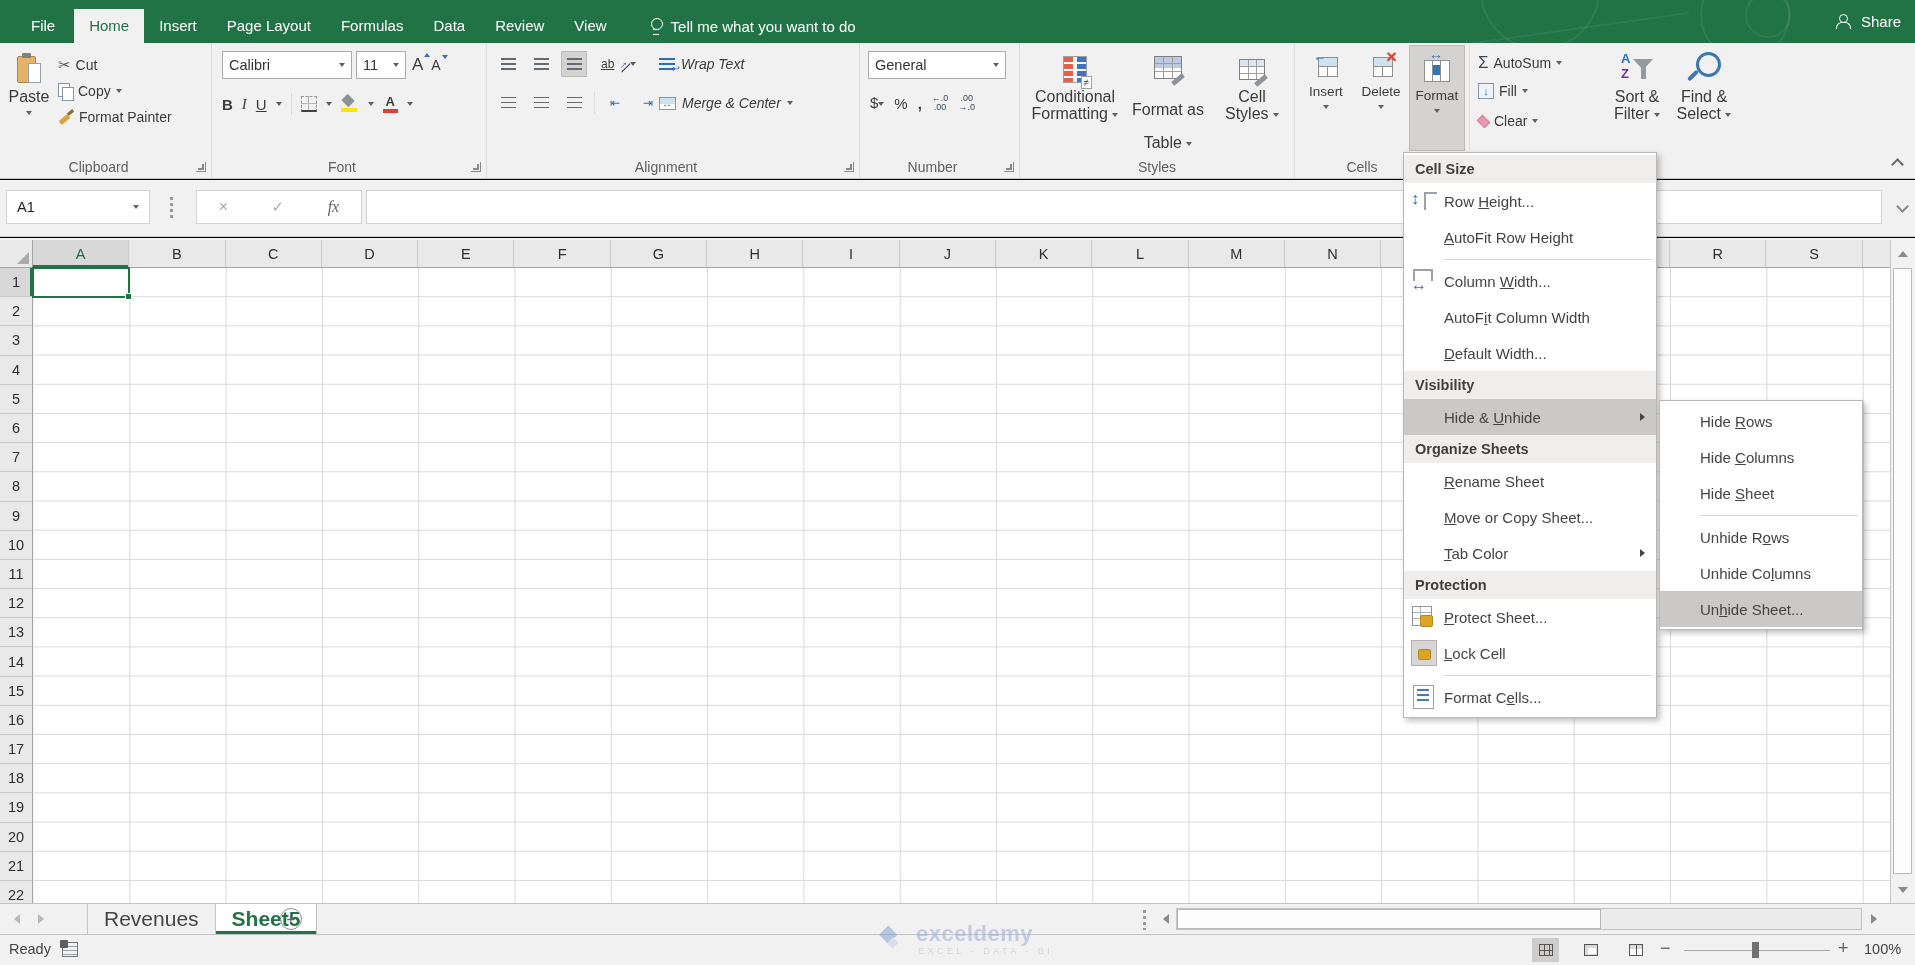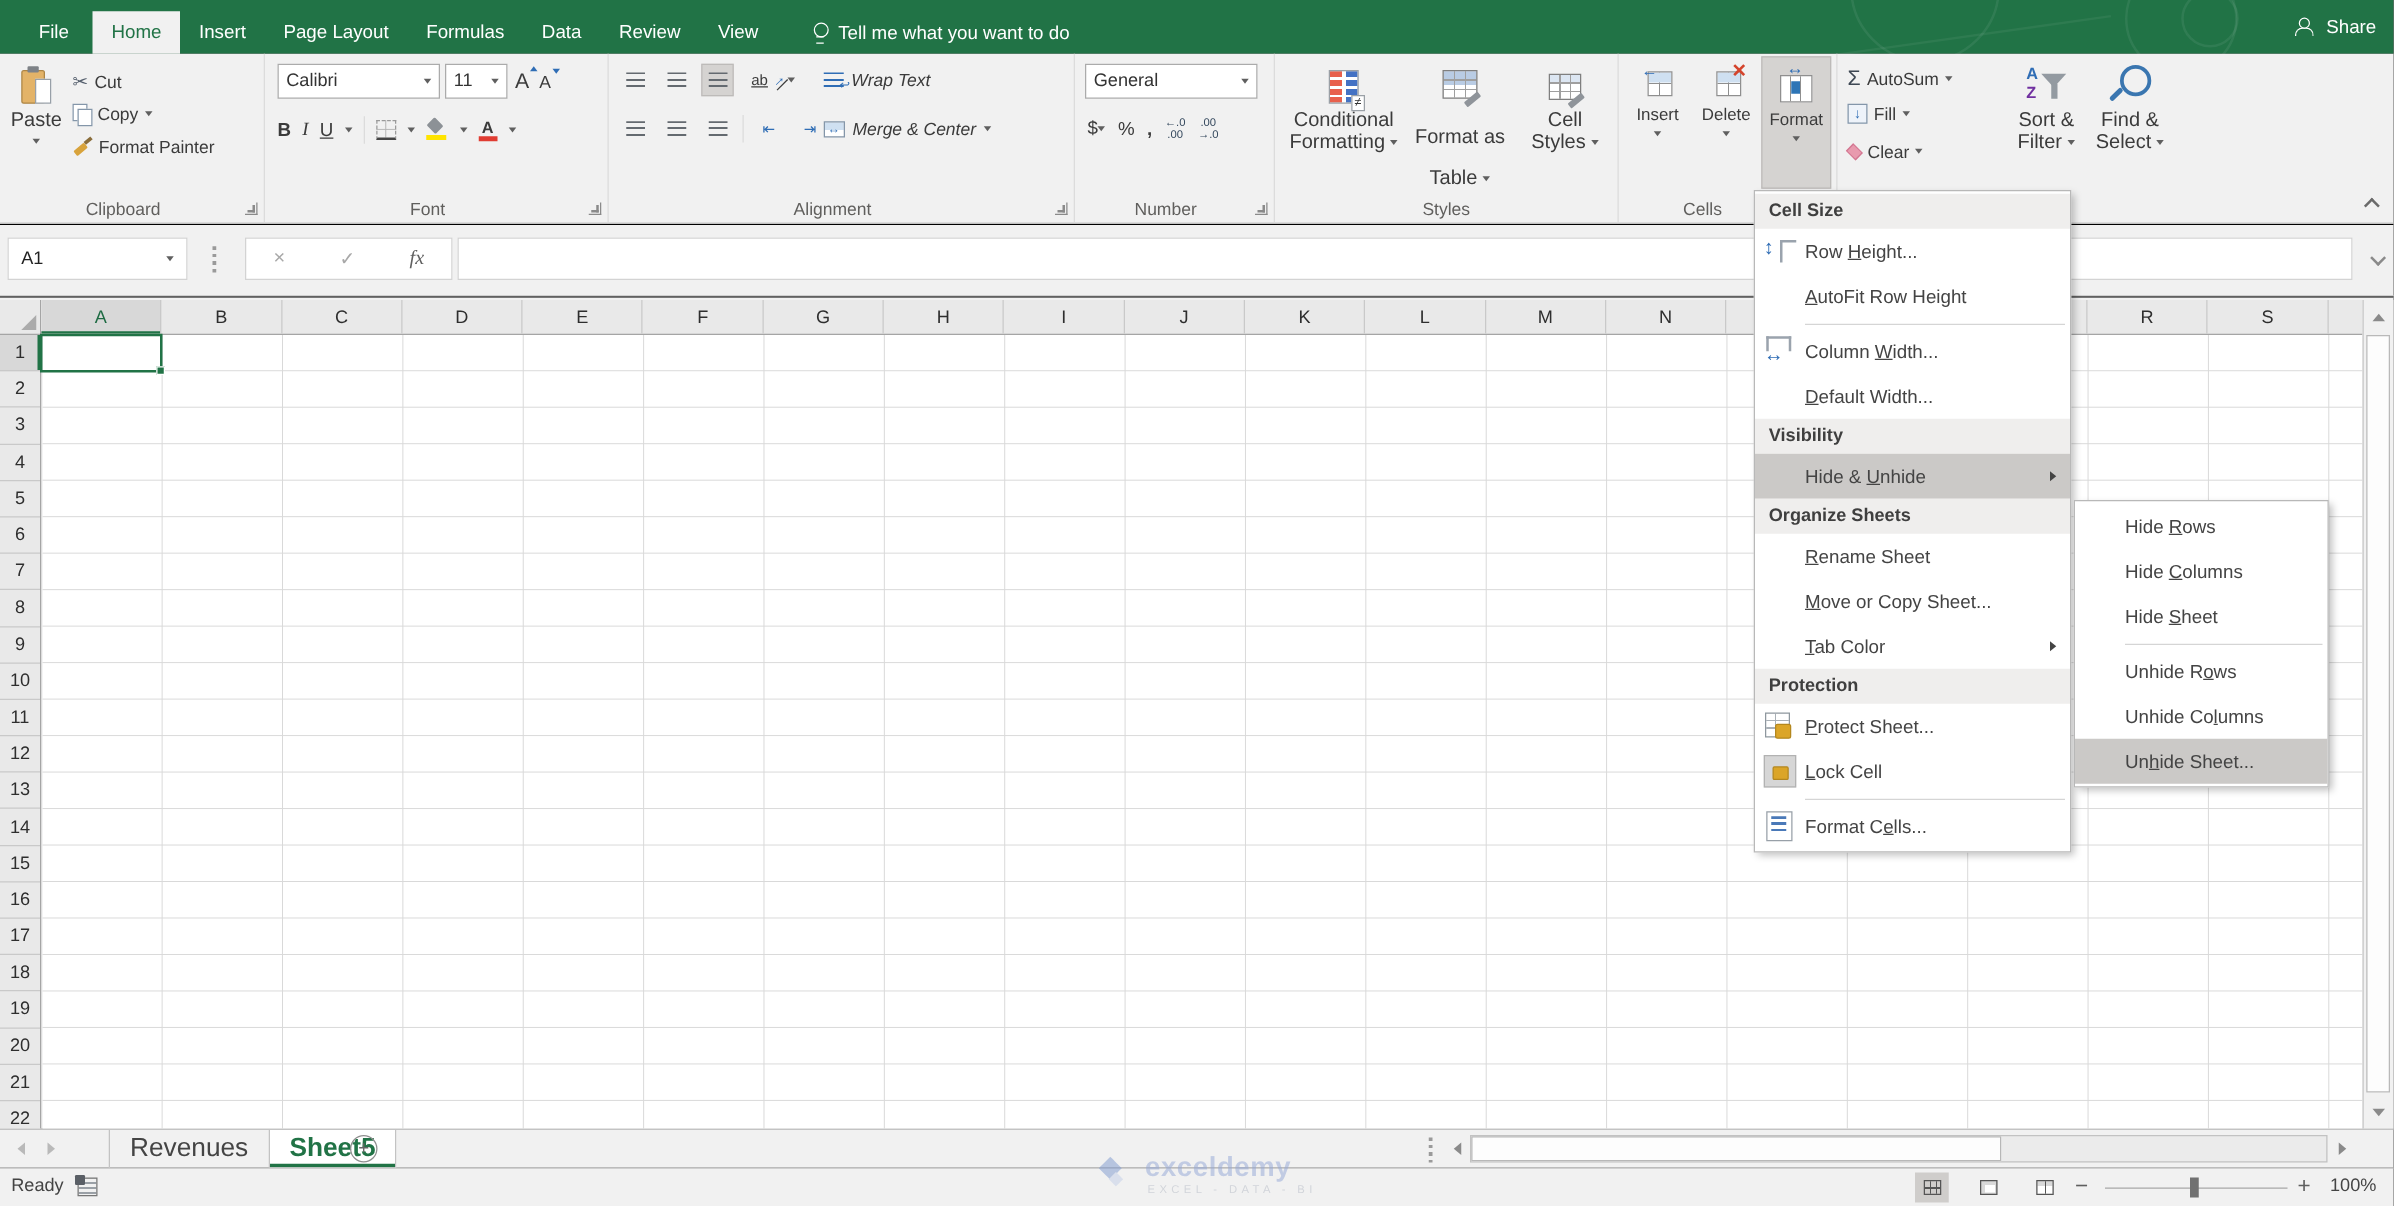--- a/index.html
+++ b/index.html
@@ -672,20 +672,25 @@
       <div class="msep">
         <div class="line"></div>
       </div>
       <div class="mi">
     <span class="mi-icon" data-icon="column-width"></span>
     <span class="mi-text"><span>Column </span><span class="accel">W</span><span>idth...</span></span>
     <span class="mi-arrow"></span>
   </div>
       <div class="mi">
     <span class="mi-icon"></span>
+    <span class="mi-text"><span>AutoF</span><span class="accel">i</span><span>t Column Width</span></span>
+    <span class="mi-arrow"></span>
+  </div>
+      <div class="mi">
+    <span class="mi-icon"></span>
     <span class="mi-text"><span></span><span class="accel">D</span><span>efault Width...</span></span>
     <span class="mi-arrow"></span>
   </div>
       <div class="mh">
         <span>Visibility</span>
       </div>
       <div class="mi highlighted arrow">
     <span class="mi-icon"></span>
     <span class="mi-text"><span>Hide &amp; </span><span class="accel">U</span><span>nhide</span></span>
     <span class="mi-arrow"></span>

